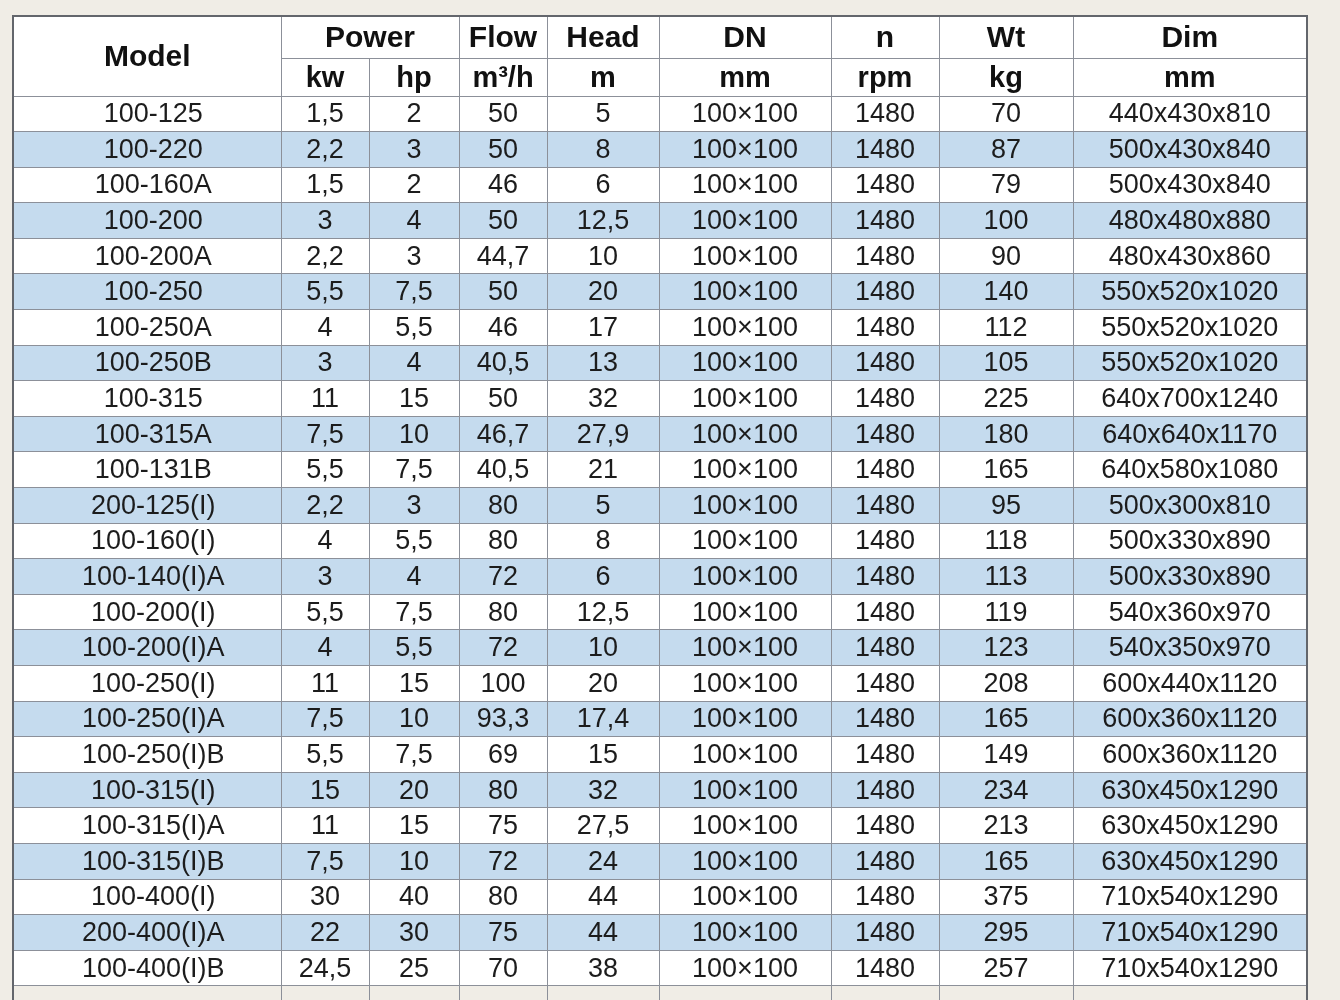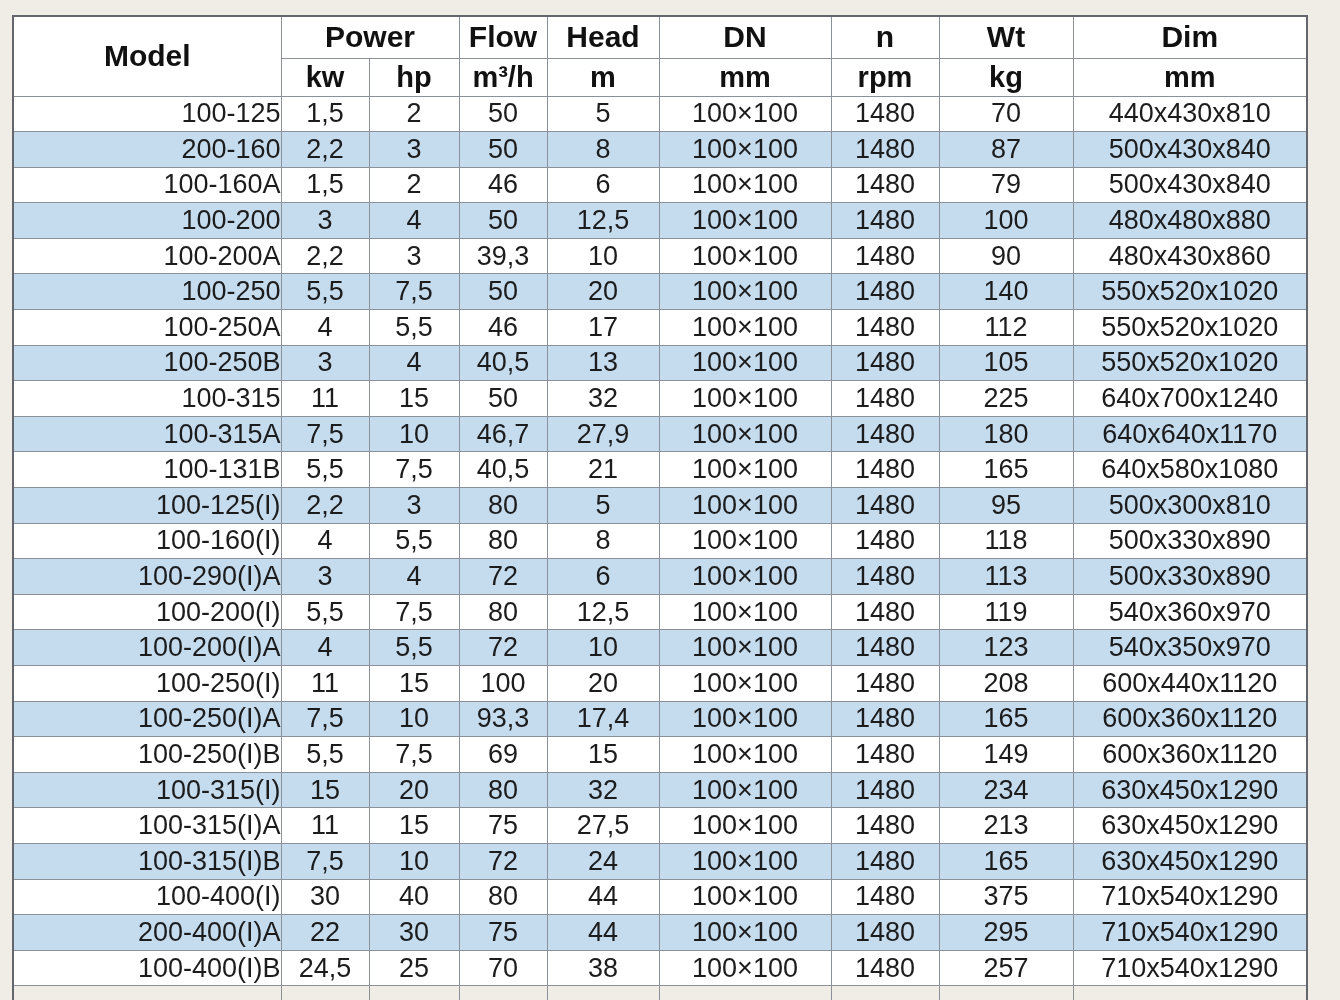--- a/index.html
+++ b/index.html
@@ -42,21 +42,21 @@
   thead tr.unit-row{height:38px;}
   thead tr.unit-row th{font-size:29px;}
   tbody tr{height:35.6px;}
   tbody td{
     background:var(--cell-bg);
     font-size:27px;
     color:var(--text);
     text-align:center;
     vertical-align:middle;
   }
-  tbody td.model{text-align:right;padding-left:12px;}
+  tbody td.model{text-align:center;padding-left:12px;}
   tbody tr.stripe td{background:var(--stripe);}
   tbody tr.partial{height:20px;}
   tbody tr.partial td{background:transparent;border-bottom:none;}
 </style>
 </head>
 <body>
 
 <div class="table-wrap">
   <table>
     <colgroup>
@@ -98,21 +98,21 @@
           <td>1,5</td>
           <td>2</td>
           <td>50</td>
           <td>5</td>
           <td>100×100</td>
           <td>1480</td>
           <td>70</td>
           <td>440x430x810</td>
         </tr>
         <tr class="stripe">
-          <td class="model">200-160</td>
+          <td class="model">100-220</td>
           <td>2,2</td>
           <td>3</td>
           <td>50</td>
           <td>8</td>
           <td>100×100</td>
           <td>1480</td>
           <td>87</td>
           <td>500x430x840</td>
         </tr>
         <tr>
@@ -134,21 +134,21 @@
           <td>12,5</td>
           <td>100×100</td>
           <td>1480</td>
           <td>100</td>
           <td>480x480x880</td>
         </tr>
         <tr>
           <td class="model">100-200A</td>
           <td>2,2</td>
           <td>3</td>
-          <td>39,3</td>
+          <td>44,7</td>
           <td>10</td>
           <td>100×100</td>
           <td>1480</td>
           <td>90</td>
           <td>480x430x860</td>
         </tr>
         <tr class="stripe">
           <td class="model">100-250</td>
           <td>5,5</td>
           <td>7,5</td>
@@ -208,21 +208,21 @@
           <td>5,5</td>
           <td>7,5</td>
           <td>40,5</td>
           <td>21</td>
           <td>100×100</td>
           <td>1480</td>
           <td>165</td>
           <td>640x580x1080</td>
         </tr>
         <tr class="stripe">
-          <td class="model">100-125(I)</td>
+          <td class="model">200-125(I)</td>
           <td>2,2</td>
           <td>3</td>
           <td>80</td>
           <td>5</td>
           <td>100×100</td>
           <td>1480</td>
           <td>95</td>
           <td>500x300x810</td>
         </tr>
         <tr>
@@ -230,21 +230,21 @@
           <td>4</td>
           <td>5,5</td>
           <td>80</td>
           <td>8</td>
           <td>100×100</td>
           <td>1480</td>
           <td>118</td>
           <td>500x330x890</td>
         </tr>
         <tr class="stripe">
-          <td class="model">100-290(I)A</td>
+          <td class="model">100-140(I)A</td>
           <td>3</td>
           <td>4</td>
           <td>72</td>
           <td>6</td>
           <td>100×100</td>
           <td>1480</td>
           <td>113</td>
           <td>500x330x890</td>
         </tr>
         <tr>

